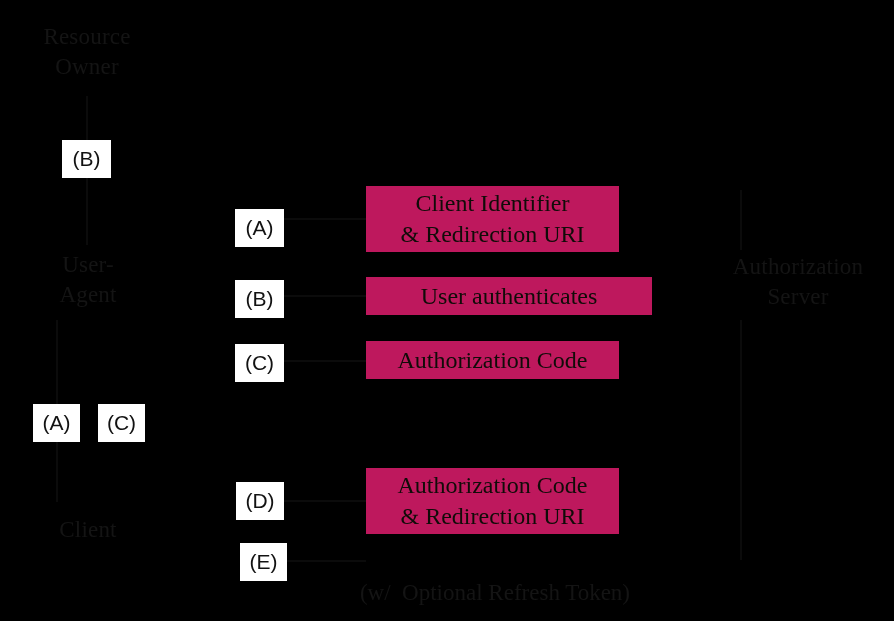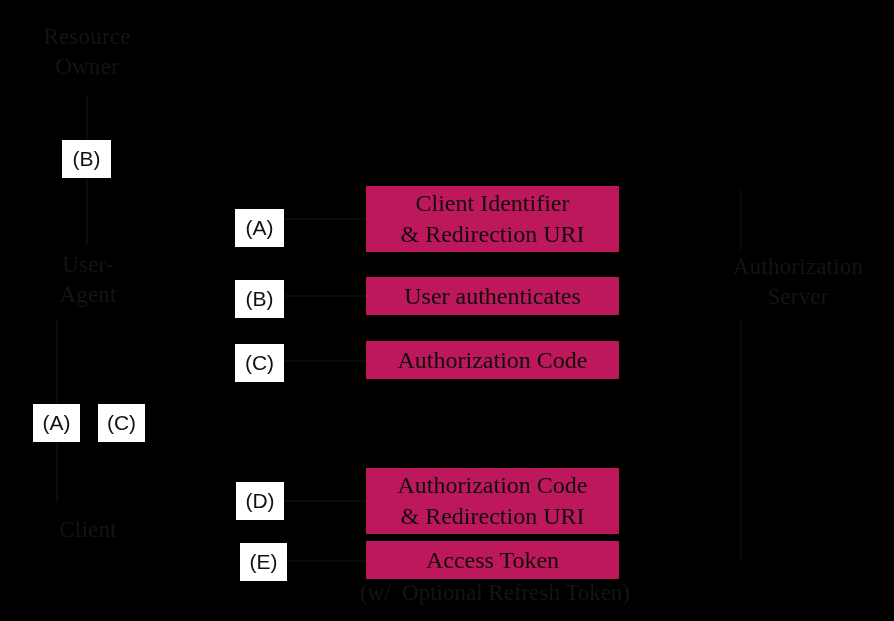--- a/index.html
+++ b/index.html
@@ -114,24 +114,23 @@
 
   <div class="steplabel" style="left:98px; top:404px; width:47px; height:38px;">(C)</div>
 
   <div class="steplabel" style="left:236px; top:482px; width:48px; height:38px;">(D)</div>
 
   <div class="steplabel" style="left:240px; top:543px; width:47px; height:38px;">(E)</div>
 
   <div class="msgbox" style="left:366px; top:186px; width:253px; height:66px;">Client Identifier
 &amp; Redirection URI</div>
 
-  <div class="msgbox" style="left:366px; top:277px; width:253px; height:38px;">User authenticates</div>
+  <div class="msgbox" style="left:366px; top:277px; width:286px; height:38px;">User authenticates</div>
 
   <div class="msgbox" style="left:366px; top:341px; width:253px; height:38px;">Authorization Code</div>
 
   <div class="msgbox" style="left:366px; top:468px; width:253px; height:66px;">Authorization Code
 &amp; Redirection URI</div>
 
-  <div class="msgbox" style="left:366px; top:541px; width:253px; height:38px;">Access Token</div>
 
   <div class="footnote" style="left:335px; top:580px; width:320px;">(w/  Optional Refresh Token)</div>
 
 </div>
 
 </body></html>

